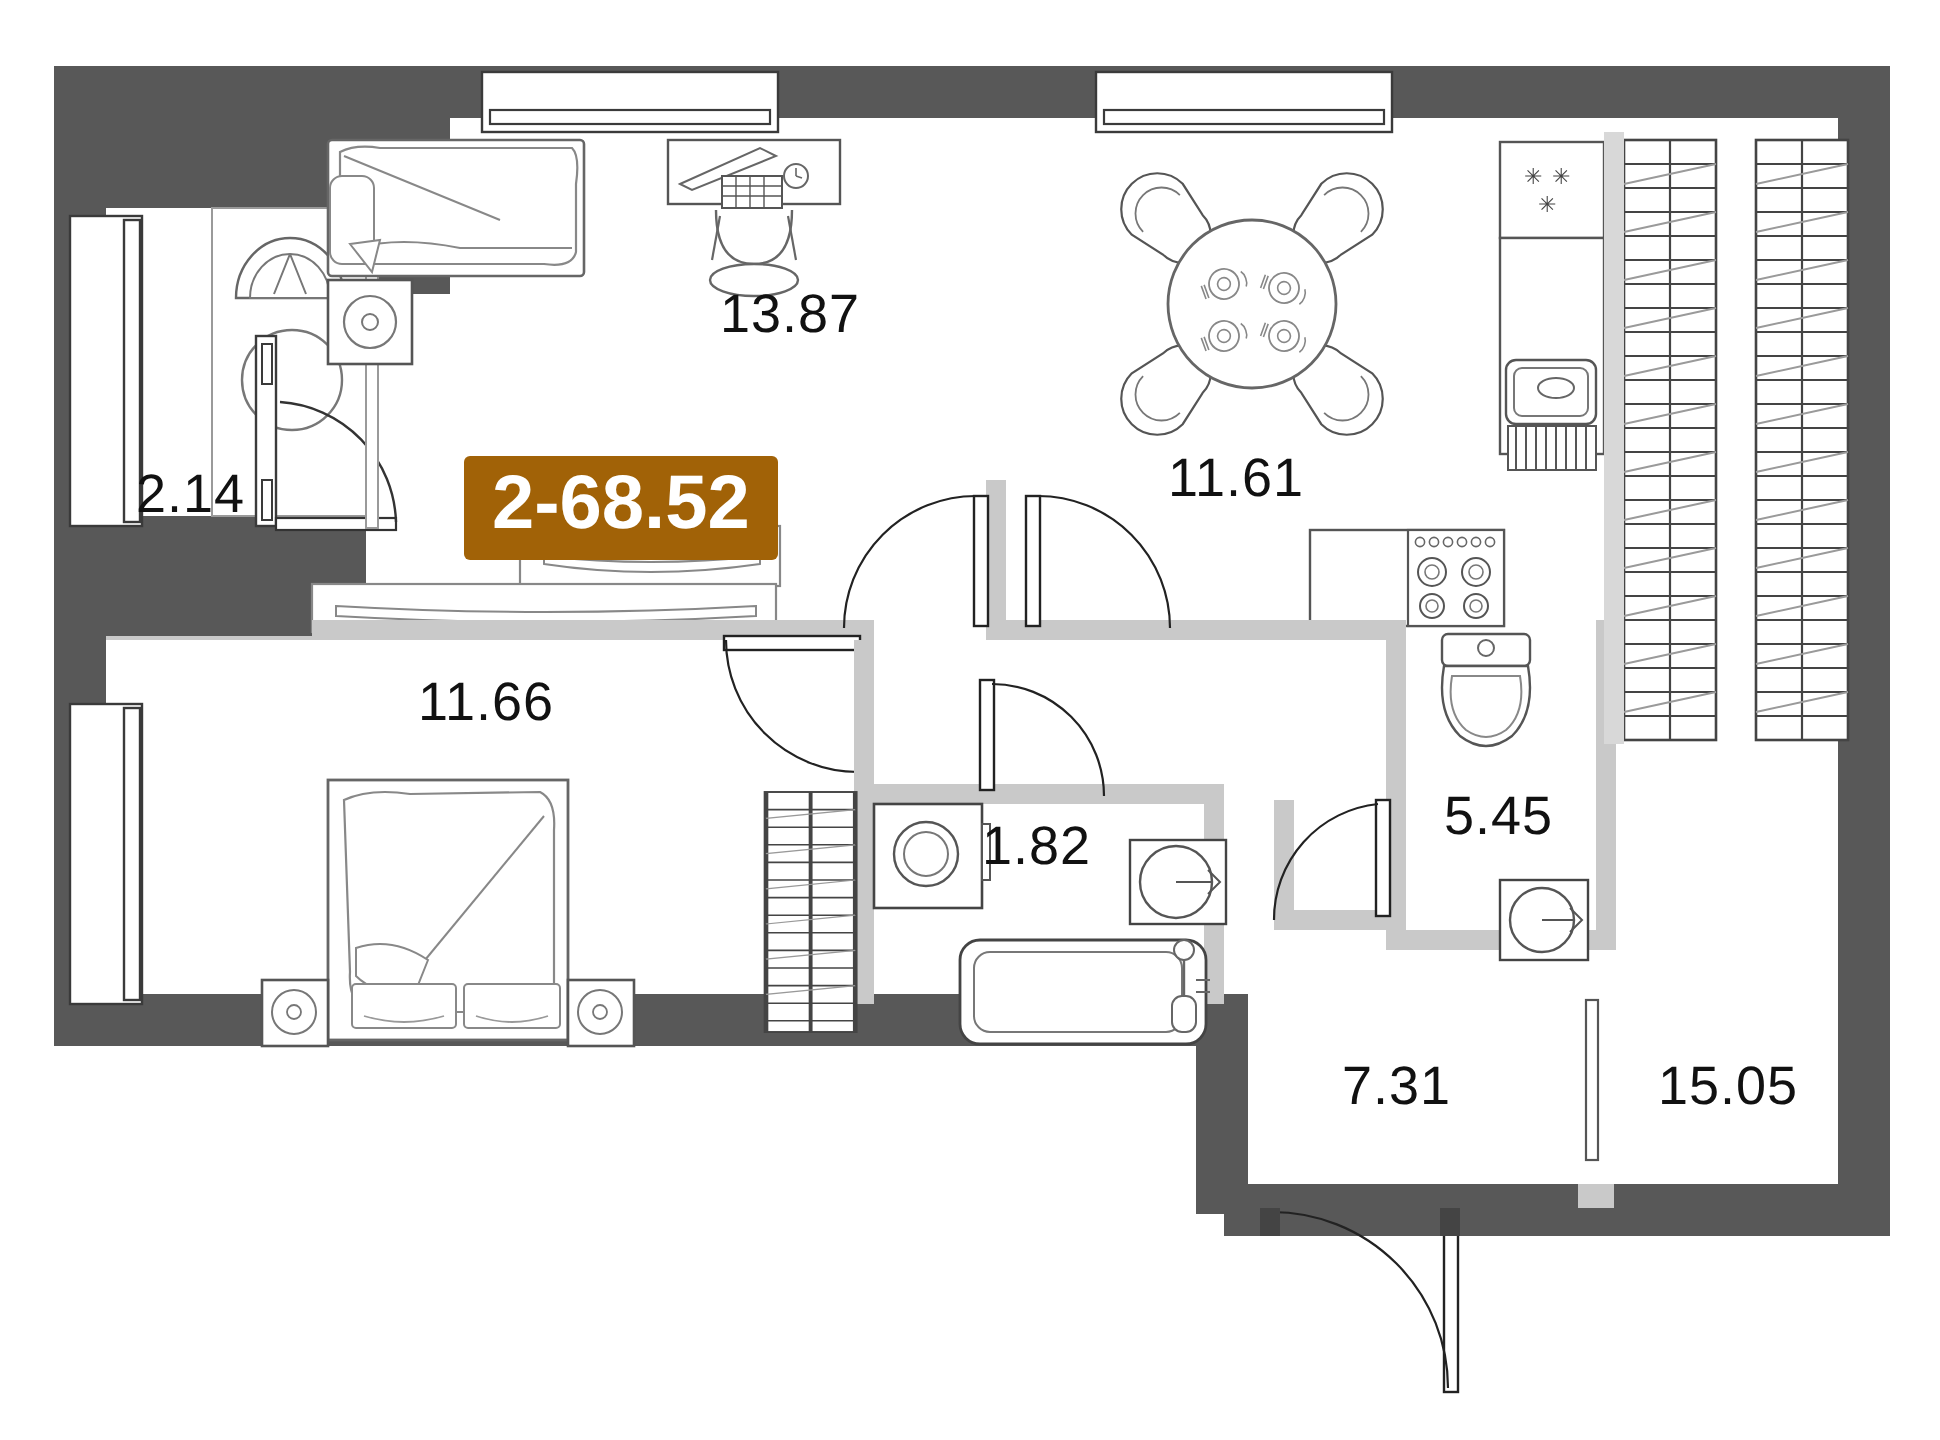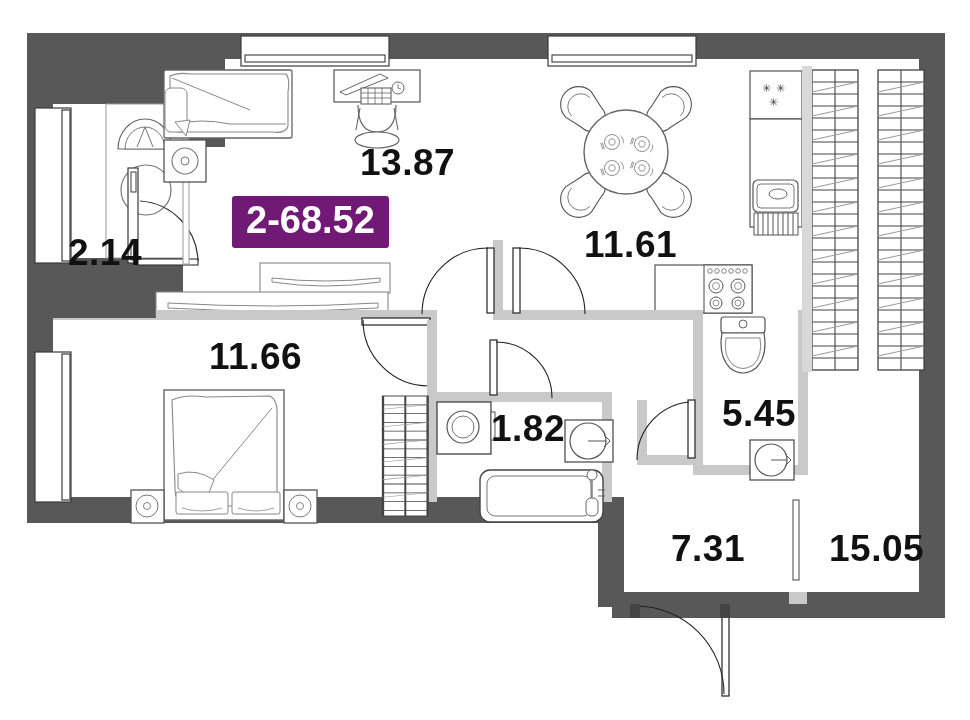--- a/index.html
+++ b/index.html
@@ -2,39 +2,40 @@
 <html><head>
 <meta charset="utf-8">
 <style>
   html,body{margin:0;padding:0;background:#ffffff;}
   body{width:970px;height:720px;overflow:hidden;font-family:"Liberation Sans",sans-serif;}
   #plan{position:relative;width:970px;height:720px;background:#fff;}
   #plan svg{position:absolute;left:0;top:0;}
   .area-label{
     position:absolute;
     font-family:"Liberation Sans",sans-serif;
-    font-size:37px;
-    font-weight:700;
+    font-size:27px;
+    font-weight:400;
     color:#111111;
     letter-spacing:0.5px;
     white-space:nowrap;
     user-select:none;
   }
   .title-badge{
     position:absolute;
-    background:#701a75;
+    background:#a16207;
     color:#ffffff;
     font-family:"Liberation Sans",sans-serif;
     font-size:38px;
     font-weight:bold;
     letter-spacing:0px;
     padding:3px 14px 6px 14px;
     border-radius:3px;
     white-space:nowrap;
     user-select:none;
+    margin-top:32px;
   }
 </style>
 </head>
 <body>
 
 <div id="plan">
 
   <svg width="970" height="720" viewBox="0 0 970 720">
     <defs>
       <g id="chairGlyph">

